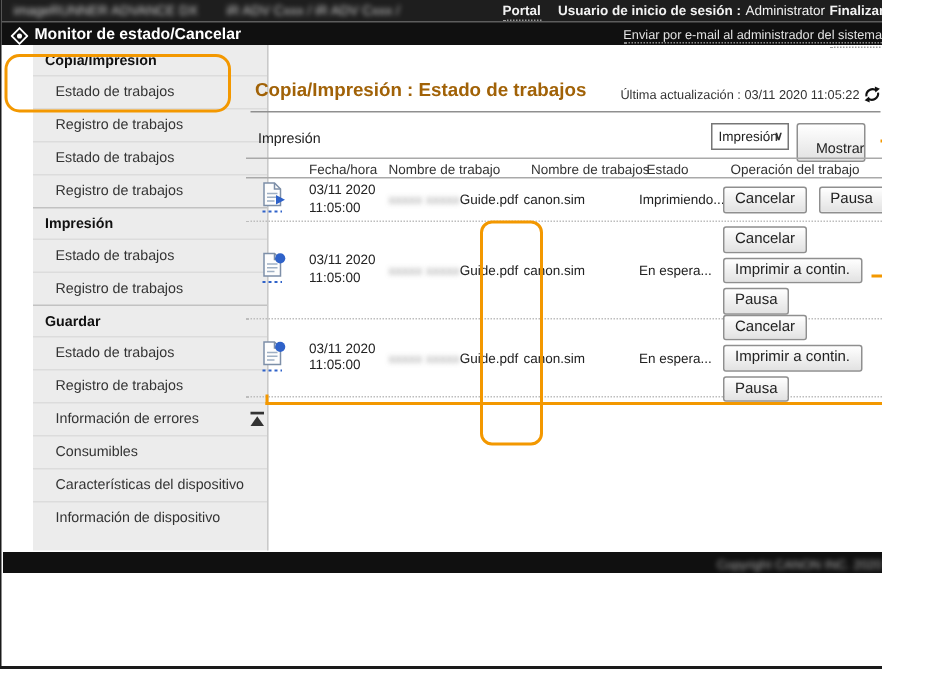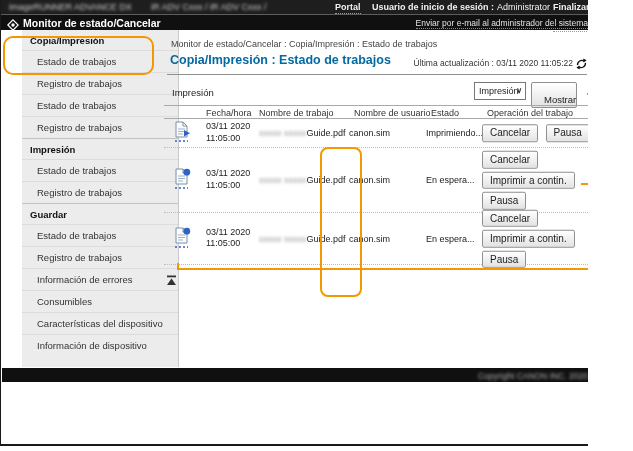--- a/index.html
+++ b/index.html
@@ -29,21 +29,21 @@
            border-right:1px solid #c9c9c9;box-sizing:border-box;overflow:hidden;margin-left:20px;}
   .sb-h{padding:5px 8px 4px 8px;font-size:9.5px;font-weight:bold;color:#111;border-top:1px solid #c2c2c2;}
   .sb-h:first-child{border-top:none;}
   .sb-i{padding:5px 8px 5px 15px;font-size:9.5px;color:#333;border-top:1px solid #dcdcdc;cursor:pointer;}
   
   .footer{position:absolute;left:1px;top:368px;width:596px;height:14px;background:#101010;}
   .f-copy{position:absolute;right:10px;top:3px;font-size:8.5px;color:#cfcfcf;}
   
   .main{position:absolute;left:158px;top:30px;width:440px;height:338px;}
   .crumb{position:absolute;left:12px;top:9px;font-size:9px;color:#444;white-space:nowrap;}
-  .ptitle{position:absolute;left:11px;top:23px;font-size:12.5px;font-weight:bold;color:#0369a1;white-space:nowrap;}
+  .ptitle{position:absolute;left:11px;top:23px;font-size:12.5px;font-weight:bold;color:#a16207;white-space:nowrap;}
   .titlerule{position:absolute;left:8px;top:44px;width:420px;border-top:1px solid #8f8f8f;}
   .lastupd{position:absolute;right:26px;top:28px;font-size:8.5px;color:#333;white-space:nowrap;padding-left:30px;}
   .refresh{position:absolute;right:11px;top:26px;cursor:pointer;}
   .seclbl{position:absolute;left:13px;top:57px;font-size:9.5px;color:#222;}
   .selectbox{position:absolute;left:315px;top:52px;width:52px;height:18px;background:#fff;border:1px solid #767676;
              box-sizing:border-box;font-size:9px;color:#222;cursor:pointer;}
   .selectbox .val{position:absolute;left:4px;top:3px;}
   .selectbox .chev{position:absolute;right:3px;top:3px;font-size:8px;font-weight:bold;color:#333;}
   .btn{background:linear-gradient(#ffffff,#e2e2e2);border:1px solid #8f8f8f;border-radius:2px;
        font-size:10px;color:#222;font-family:inherit;padding:2px 7px;line-height:1.15;cursor:pointer;white-space:nowrap;}
@@ -119,21 +119,20 @@
       <div class="sb-i">Estado de trabajos</div>
       <div class="sb-i">Registro de trabajos</div>
       <div class="sb-i">Información de errores</div>
       <div class="sb-i">Consumibles</div>
       <div class="sb-i">Características del dispositivo</div>
       <div class="sb-i">Información de dispositivo</div>
 
     </div>
 
     <div class="main">
-      <div class="crumb">Monitor de estado/Cancelar : Copia/Impresión : Estado de trabajos</div>
       <div class="ptitle">Copia/Impresión : Estado de trabajos</div>
       <div class="titlerule"></div>
       <div class="lastupd">Última actualización : 03/11 2020 11:05:22</div>
       <span class="refresh">
         <svg width="13" height="12" viewBox="0 0 13 12">
           <path d="M2.6 7.2 A4.2 4.2 0 0 1 9.4 3.4" fill="none" stroke="#111" stroke-width="1.4"></path>
           <polygon points="8.2,0.6 11.6,2.2 8.6,4.6" fill="#111"></polygon>
           <path d="M10.4 4.8 A4.2 4.2 0 0 1 3.6 8.6" fill="none" stroke="#111" stroke-width="1.4"></path>
           <polygon points="4.8,11.4 1.4,9.8 4.4,7.4" fill="#111"></polygon>
         </svg>
@@ -142,21 +141,21 @@
 
       <div class="selectbox">
         <span class="val">Impresión</span>
         <span class="chev">∨</span>
       </div>
       <button class="btn showbtn">Mostrar</button>
 
       <div class="thead">
         <span class="h0">Fecha/hora</span>
         <span class="h1">Nombre de trabajo</span>
-        <span class="h2">Nombre de usuario</span>
+        <span class="h2">Nombre de trabajos</span>
         <span class="h3">Estado</span>
         <span class="h4">Operación del trabajo</span>
       </div>
 
       <div class="trow r0">
         <span class="cell c-icon">
           <svg width="18" height="22" viewBox="0 0 18 22">
             <path d="M3 1 h7 l4 4 v11 h-11 z" fill="#fdfdfd" stroke="#7d8fa8" stroke-width="1"></path>
             <path d="M10 1 v4 h4" fill="none" stroke="#7d8fa8" stroke-width="1"></path>
             <path d="M5 8 h7 M5 10.5 h7 M5 13 h5" stroke="#9fb0c4" stroke-width="1"></path>

